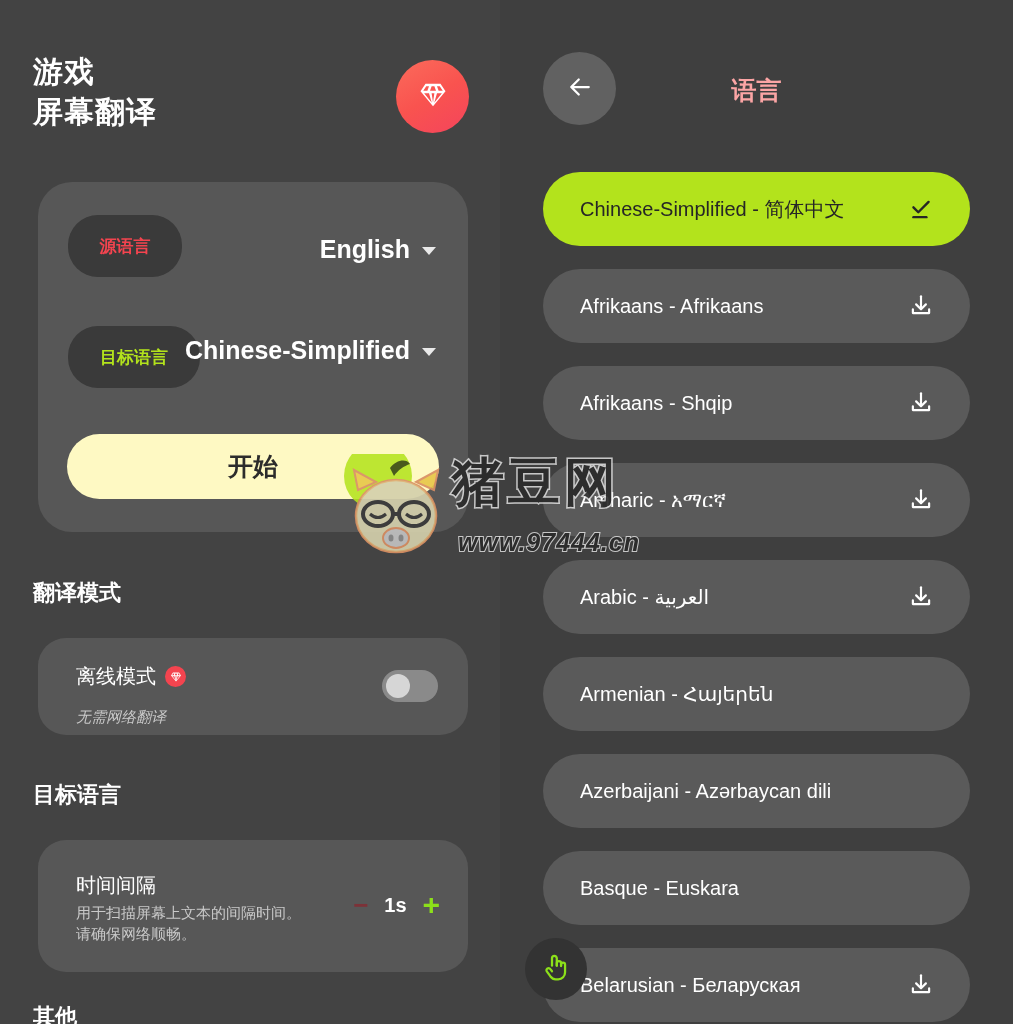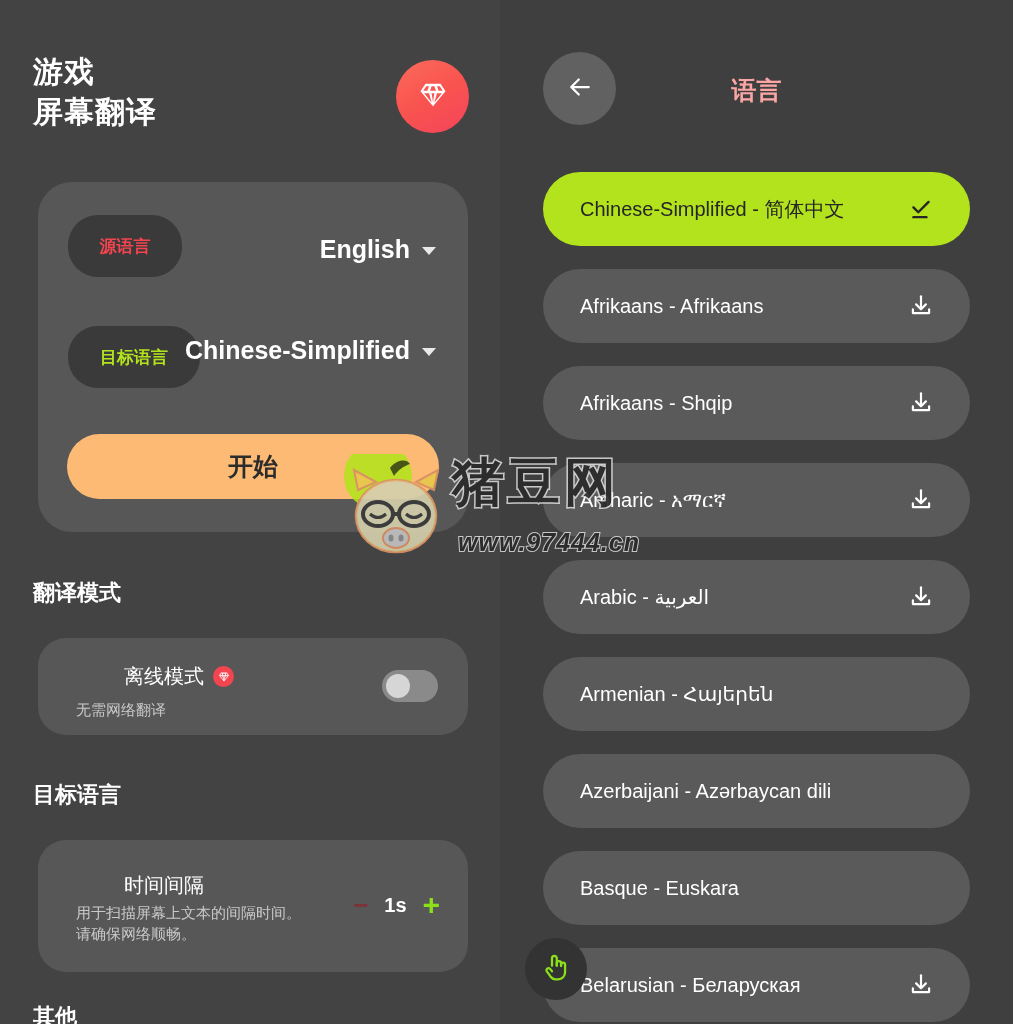--- a/index.html
+++ b/index.html
@@ -51,21 +51,21 @@
   .lang-value-source { right: 32px; top: 53px; }
   .lang-value-target { right: 32px; top: 154px; }
   .caret {
     width: 0; height: 0; border-left: 7px solid transparent;
     border-right: 7px solid transparent; border-top: 8px solid #e9e9e9;
     display: inline-block; margin-top: 3px;
   }
 
   .start-btn {
     position: absolute; left: 29px; top: 252px; width: 372px; height: 65px;
-    background: #fdba74; border: none; border-radius: 33px;
+    background: #fef9c3; border: none; border-radius: 33px;
     color: #2c2c2c; font-size: 25px; font-weight: bold;
     font-family: inherit; cursor: pointer;
   }
 
   .section-heading {
     position: absolute; left: 33px;
     color: #ffffff; font-size: 22px; font-weight: bold;
   }
   .heading-mode { top: 578px; }
   .heading-auto { top: 780px; }
@@ -73,28 +73,28 @@
 
   .setting-card {
     position: absolute; left: 38px; width: 430px;
     background: #575757; border-radius: 28px;
   }
   .card-offline { top: 638px; height: 97px; }
   .card-interval { top: 840px; height: 132px; }
 
   .setting-title {
     position: absolute; color: #ffffff; font-size: 20px; font-weight: normal;
-    display: flex; align-items: center; gap: 9px; margin-left: 48px;
+    display: flex; align-items: center; gap: 9px;
   }
   .offline-title { left: 38px; top: 25px; }
   .interval-title { left: 38px; top: 32px; }
   .setting-sub {
     position: absolute; color: #c9c9c9; font-size: 15px; line-height: 21px;
   }
-  .offline-sub { left: 38px; top: 61px; }
+  .offline-sub { left: 38px; top: 68px; font-style: italic; }
   .interval-sub { left: 38px; top: 62px; }
 
   .badge-premium {
     width: 21px; height: 21px; border-radius: 50%;
     background: #f4444f; display: inline-flex;
     align-items: center; justify-content: center;
   }
   .badge-premium svg { width: 12px; height: 12px; }
 
   .toggle {

